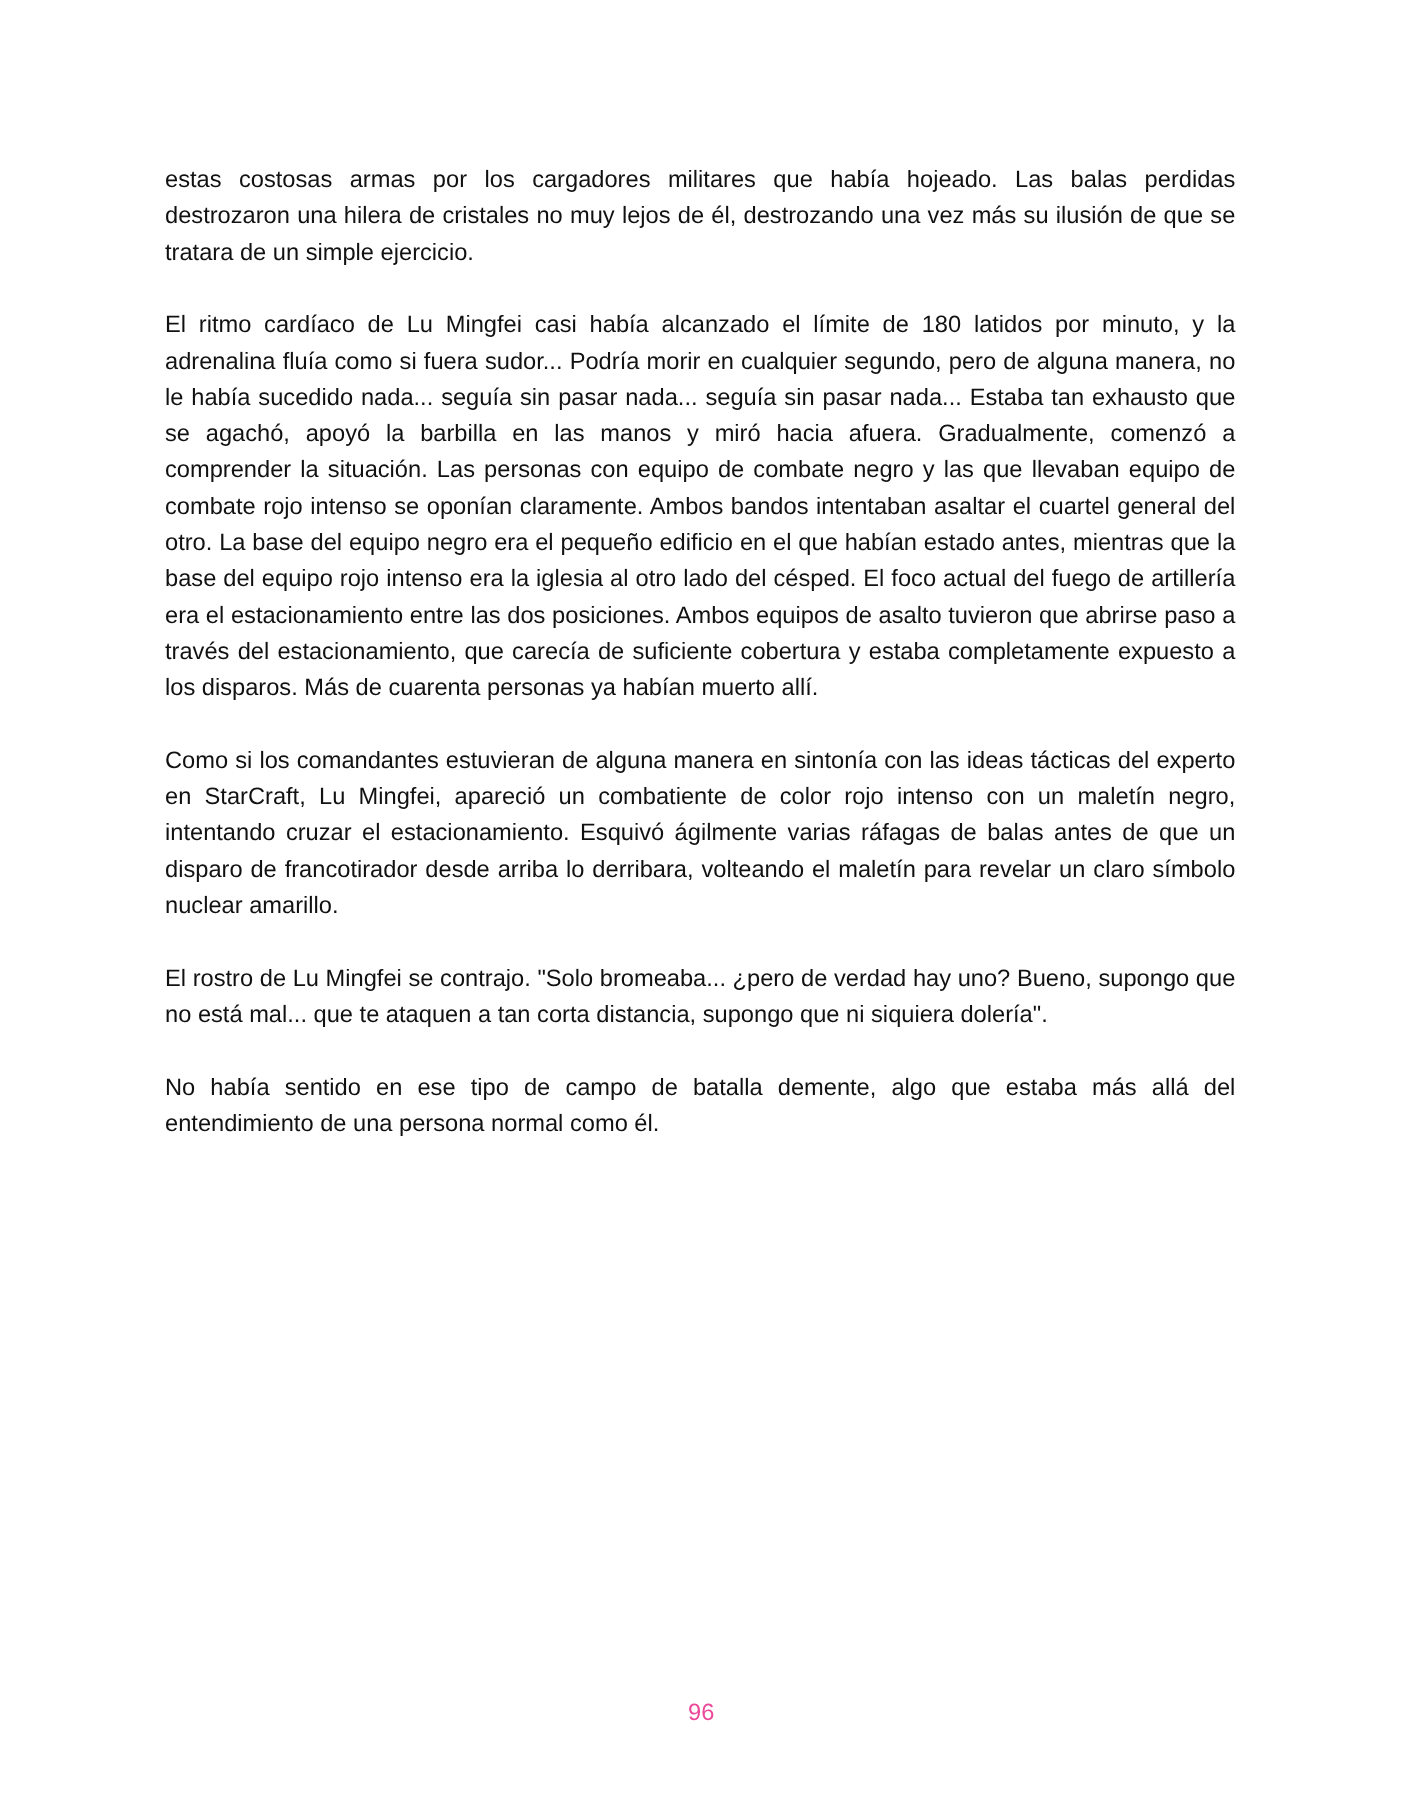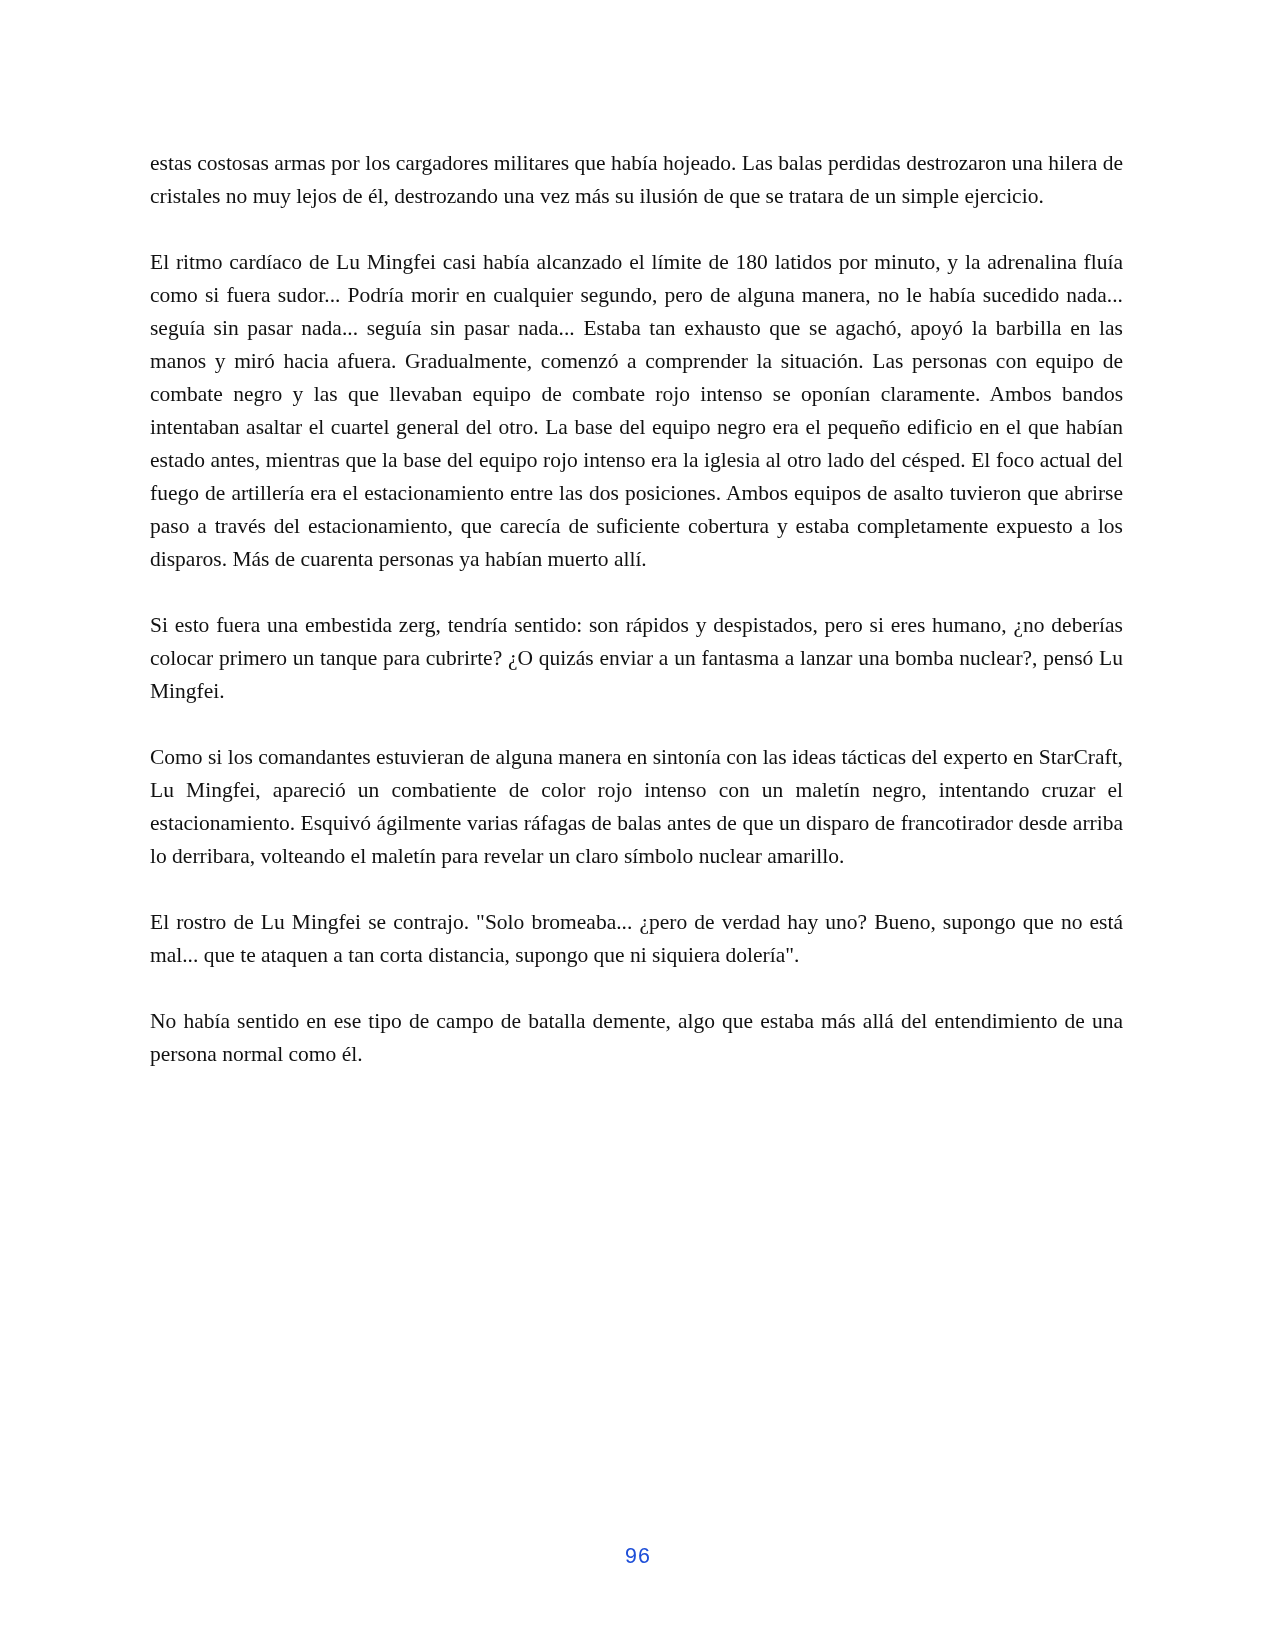--- a/index.html
+++ b/index.html
@@ -2,46 +2,45 @@
 <html><head>
 <meta charset="utf-8">
 <style>
   html, body { margin: 0; padding: 0; background: #ffffff; }
   body { width: 1275px; height: 1650px; position: relative; overflow: hidden; }
   .page {
     position: absolute;
     left: 150px;
     top: 147px;
     width: 973px;
-    font-family: Liberation Serif, serif;
+    font-family: Liberation Sans, sans-serif;
     font-size: 21.5px;
     line-height: 33px;
     color: #111111;
   }
   .para {
     margin: 0 0 33px 0;
     text-align: justify;
     text-align-last: left;
   }
   .page-number {
     position: absolute;
     left: 0;
     width: 1275px;
     top: 1545px;
     text-align: center;
-    font-family: Liberation Mono, monospace;
+    font-family: Liberation Sans, sans-serif;
     font-size: 21.5px;
-    color: #1d4ed8;
+    color: #ec4899;
   }
 </style>
 </head>
 <body>
 
 <div class="page">
   <p class="para">estas costosas armas por los cargadores militares que había hojeado. Las balas perdidas destrozaron una hilera de cristales no muy lejos de él, destrozando una vez más su ilusión de que se tratara de un simple ejercicio.</p>
   <p class="para">El ritmo cardíaco de Lu Mingfei casi había alcanzado el límite de 180 latidos por minuto, y la adrenalina fluía como si fuera sudor... Podría morir en cualquier segundo, pero de alguna manera, no le había sucedido nada... seguía sin pasar nada... seguía sin pasar nada... Estaba tan exhausto que se agachó, apoyó la barbilla en las manos y miró hacia afuera. Gradualmente, comenzó a comprender la situación. Las personas con equipo de combate negro y las que llevaban equipo de combate rojo intenso se oponían claramente. Ambos bandos intentaban asaltar el cuartel general del otro. La base del equipo negro era el pequeño edificio en el que habían estado antes, mientras que la base del equipo rojo intenso era la iglesia al otro lado del césped. El foco actual del fuego de artillería era el estacionamiento entre las dos posiciones. Ambos equipos de asalto tuvieron que abrirse paso a través del estacionamiento, que carecía de suficiente cobertura y estaba completamente expuesto a los disparos. Más de cuarenta personas ya habían muerto allí.</p>
-  <p class="para">Si esto fuera una embestida zerg, tendría sentido: son rápidos y despistados, pero si eres humano, ¿no deberías colocar primero un tanque para cubrirte? ¿O quizás enviar a un fantasma a lanzar una bomba nuclear?, pensó Lu Mingfei.</p>
   <p class="para">Como si los comandantes estuvieran de alguna manera en sintonía con las ideas tácticas del experto en StarCraft, Lu Mingfei, apareció un combatiente de color rojo intenso con un maletín negro, intentando cruzar el estacionamiento. Esquivó ágilmente varias ráfagas de balas antes de que un disparo de francotirador desde arriba lo derribara, volteando el maletín para revelar un claro símbolo nuclear amarillo.</p>
   <p class="para">El rostro de Lu Mingfei se contrajo. "Solo bromeaba... ¿pero de verdad hay uno? Bueno, supongo que no está mal... que te ataquen a tan corta distancia, supongo que ni siquiera dolería".</p>
   <p class="para">No había sentido en ese tipo de campo de batalla demente, algo que estaba más allá del entendimiento de una persona normal como él.</p>
 </div>
 
 <div class="page-number">96</div>
 
 </body></html>

